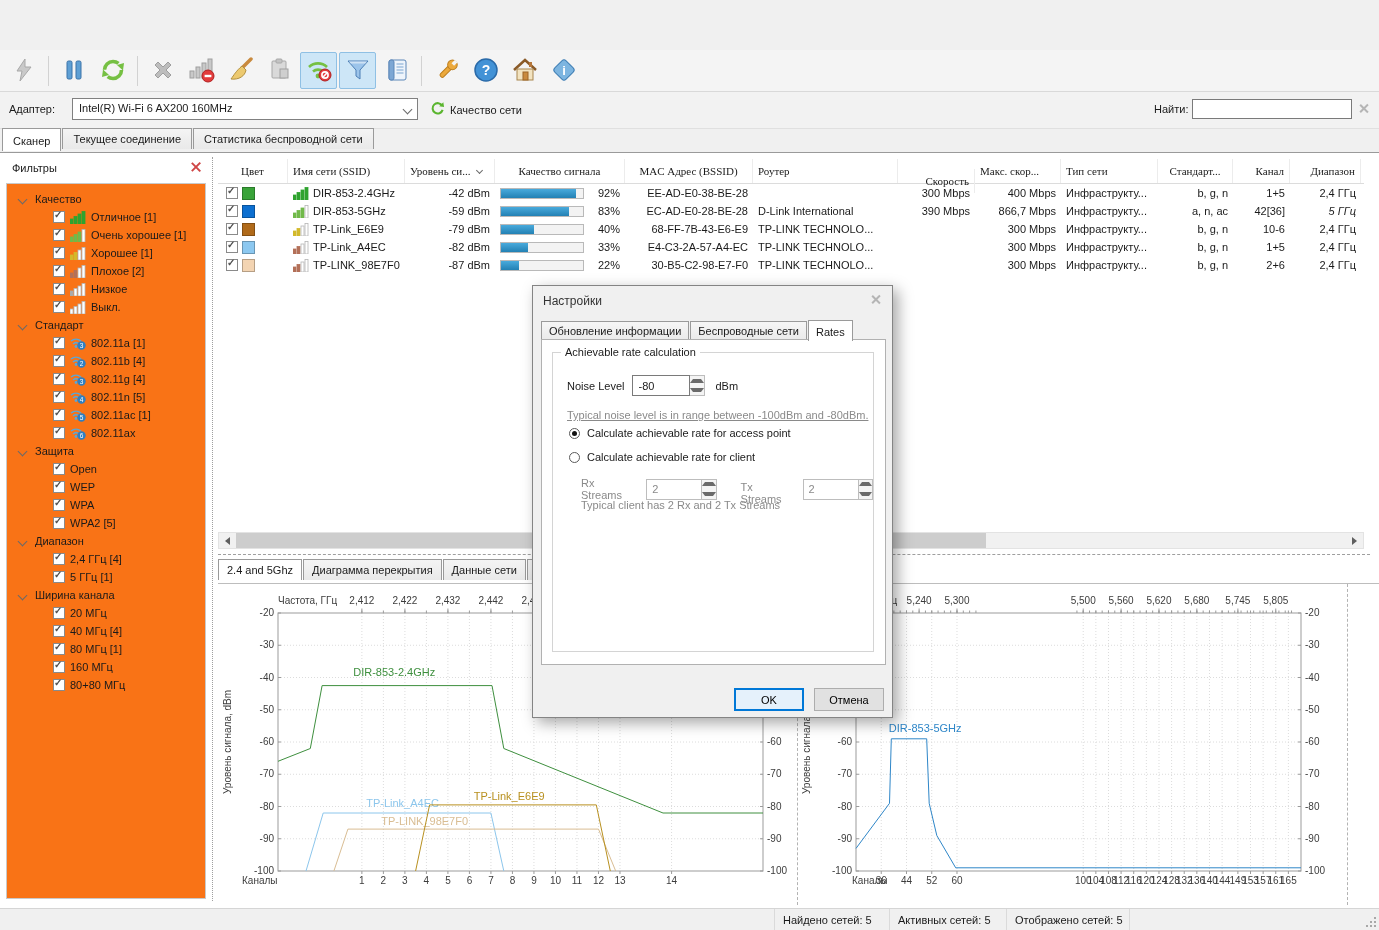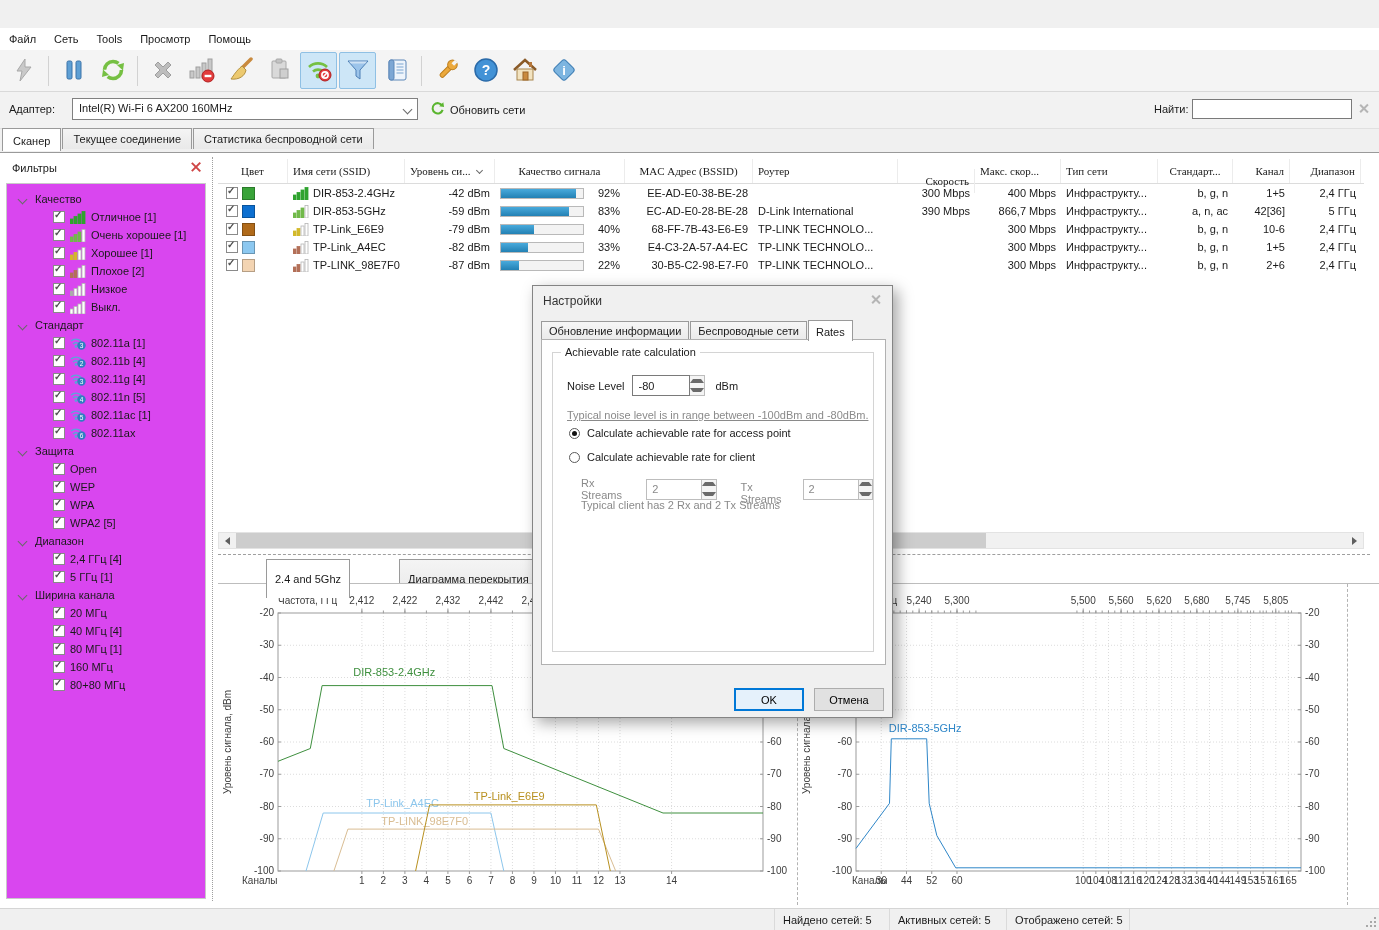--- a/index.html
+++ b/index.html
@@ -40,21 +40,21 @@
   .find-clear{position:absolute;left:1358px;top:12px;}
   
   .tabsrow{display:flex;align-items:flex-start;}
   .maintabs{position:absolute;left:0;top:128px;width:100%;height:24px;padding-left:2px;box-sizing:border-box;}
   .tab{padding:4px 10px 4px 10px;border:1px solid #9a9a9a;border-bottom:none;background:linear-gradient(#f4f4f4,#e9e9e9);margin-right:1px;position:relative;white-space:nowrap;}
   .tab.active{background:#fff;padding-top:6px;z-index:3;margin-bottom:-1px;}
   
   .workarea{position:absolute;left:0;top:152px;width:100%;height:756px;background:#ffffff;border-top:1px solid #9a9a9a;box-sizing:border-box;}
   .filters-head{position:absolute;left:12px;top:9px;width:188px;display:flex;}
   .filters-close{margin-left:auto;}
-  .treebox{position:absolute;left:6px;top:30px;width:200px;height:716px;border:1px solid #c9c9c9;background:#d946ef;overflow:hidden;box-sizing:border-box;}
+  .treebox{position:absolute;left:6px;top:30px;width:200px;height:716px;border:1px solid #c9c9c9;background:#f97316;overflow:hidden;box-sizing:border-box;}
   .tgroup{display:flex;align-items:center;height:18px;padding-left:12px;gap:9px;}
   .titem{display:flex;align-items:center;height:18px;padding-left:46px;gap:5px;}
   .cb{position:relative;width:12px;height:12px;border:1px solid #8a8a8a;background:#fff;display:inline-block;box-sizing:border-box;flex:0 0 auto;}
   .cb::after{content:"✓";position:absolute;left:0px;top:-3px;font-size:10px;font-weight:bold;color:#4f4f4f;}
   .vsplit{position:absolute;left:212px;top:4px;height:744px;width:0;border-left:1px dotted #9f9f9f;}
   .hsplit{position:absolute;left:218px;top:401px;width:1152px;height:0;border-top:1px dashed #9f9f9f;}
   
   .tablewrap{position:absolute;left:218px;top:6px;width:1146px;height:373px;background:#fff;}
   .thead{display:flex;height:24px;border-bottom:1px solid #dcdcdc;align-items:center;}
   .th{box-sizing:border-box;padding:0 5px;border-right:1px solid #ececec;height:24px;display:flex;align-items:center;white-space:nowrap;overflow:hidden;font-family:Liberation Serif, serif;}
@@ -65,21 +65,21 @@
   .qfill{height:100%;background:linear-gradient(#49aadc,#2381b4);}
   .hscroll{position:absolute;left:218px;top:379px;width:1146px;height:17px;background:#f1f1f1;border:1px solid #e3e3e3;box-sizing:border-box;display:flex;}
   .harrow{width:17px;height:100%;display:flex;align-items:center;justify-content:center;background:#f1f1f1;}
   .tri-l{width:0;height:0;border-top:4px solid transparent;border-bottom:4px solid transparent;border-right:5px solid #5f5f5f;}
   .tri-r{width:0;height:0;border-top:4px solid transparent;border-bottom:4px solid transparent;border-left:5px solid #5f5f5f;}
   .hthumb{width:750px;height:100%;background:#cdcdcd;}
   .hfill{flex:1;}
   
   .chartarea{position:absolute;left:0;top:404px;width:100%;height:352px;}
   .charttabs{position:absolute;left:218px;top:2px;height:22px;}
-  .charttabs .tab{padding:13px 8px;margin-left:48px;}
+  .charttabs .tab{padding:4px 8px;}
   .chartpanel{position:absolute;left: 218px;top:26px;width:1161px;height:322px;background:#fff;border-top:1px solid #bdbdbd;box-sizing:border-box;}
   .chartpanel svg{position:absolute;top:2px;}
   #chart0{left:0;} #chart1{left:580px;}
   .chartsplit{position:absolute;left:579px;top:0;height:100%;width:0;border-left:1px dashed #b3b3b3;}
   .chartsplit2{position:absolute;left:1129px;top:0;height:100%;width:0;border-left:1px dashed #b3b3b3;}
   
   .statusbar{position:absolute;left:0;top:908px;width:100%;height:22px;background:#f0f0f0;border-top:1px solid #d5d5d5;display:flex;align-items:center;box-sizing:border-box;}
   .sseg{height:100%;display:flex;align-items:center;padding:0 8px;border-right:1px solid #dadada;box-sizing:border-box;white-space:nowrap;}
   .grip{position:absolute;right:3px;bottom:3px;width:2px;height:2px;background:#a8a8a8;box-shadow:-4px 0 #a8a8a8,-8px 0 #a8a8a8,0 -4px #a8a8a8,-4px -4px #a8a8a8,0 -8px #a8a8a8;}
   
@@ -108,27 +108,20 @@
   .btn.ok{left:201px;border:2px solid #0078d7;background:#e5f1fb;}
   .btn.cancel{left:281px;}
   .dim{color:#8a8a8a;}
 </style>
 </head>
 <body>
 
 <div class="app">
 
 
-  <div class="menubar" id="menubar">
-      <div class="menu-item">Файл</div>
-      <div class="menu-item">Сеть</div>
-      <div class="menu-item">Tools</div>
-      <div class="menu-item">Просмотр</div>
-      <div class="menu-item">Помощь</div>
-    </div>
 
   <div class="toolbar" id="toolbar">
       <div class="tbtn disabled">
         <span><svg width="26" height="26" viewBox="0 0 26 26">
             <path d="M14 2 L6 14 h5 L9 24 L20 10 h-6 z" fill="#c9c9c9" stroke="#a8a8a8"></path>
           </svg></span>
       </div>
       <div class="tsep"></div>
       <div class="tbtn">
         <span><svg width="26" height="26" viewBox="0 0 26 26">
@@ -242,21 +235,21 @@
       <span class="val">Intel(R) Wi-Fi 6 AX200 160MHz</span>
       <span class="drop">
           <span class="chev"></span>
         </span>
     </div>
     <div class="refreshnets">
       <span><svg width="15" height="15" viewBox="0 0 16 16">
             <path d="M13 5 A5.5 5.5 0 1 0 13.5 9.5" fill="none" stroke="#5ab52e" stroke-width="2.2"></path>
             <path d="M14.2 1.2 l.8 5.2 -5.2 -.8 z" fill="#5ab52e"></path>
           </svg></span>
-      <span>Обновить сети</span>
+      <span>Качество сети</span>
     </div>
     <span class="find-label">Найти:</span>
     <input class="find-input" value="" style="">
     <span class="find-clear"><span class="xmark gray"></span></span>
   </div>
 
   <div class="maintabs tabsrow" id="maintabs">
       <div class="tab active">Сканер</div>
       <div class="tab">Текущее соединение</div>
       <div class="tab">Статистика беспроводной сети</div>
@@ -594,21 +587,21 @@
               </span>
               <span style="width: 32px; text-align: right; display: inline-block;">83%</span>
             </div>
             <div class="td" style="width: 128px; justify-content: flex-end;">EC-AD-E0-28-BE-28</div>
             <div class="td" style="width: 145px; justify-content: flex-start;">D-Link International</div>
             <div class="td" style="width: 77px; justify-content: flex-end;">390 Mbps</div>
             <div class="td" style="width: 86px; justify-content: flex-end;">866,7 Mbps</div>
             <div class="td" style="width: 97px; justify-content: flex-start;">Инфраструкту...</div>
             <div class="td" style="width: 75px; justify-content: flex-end;">a, n, ac</div>
             <div class="td" style="width: 57px; justify-content: flex-end;">42[36]</div>
-            <div class="td" style="width: 71px; justify-content: flex-end;">5 ГГц</div>
+            <div class="td" style="width: 71px; justify-content: flex-end; font-style: italic;">5 ГГц</div>
           </div>
           <div class="tr">
             <div class="td" style="width: 70px; justify-content: flex-start; padding-left: 8px;">
               <span class="cb"></span>
               <span class="swatch" style="background: rgb(176, 106, 26);"></span>
             </div>
             <div class="td" style="width: 117px; justify-content: flex-start;">
               <span style="display: inline-flex;">
                 <svg width="16" height="13" viewBox="0 0 16 13">
                   <rect x="0" y="8" width="3" height="5" fill="#d3b92b" stroke="#d3b92b" stroke-width="0.8"></rect>

